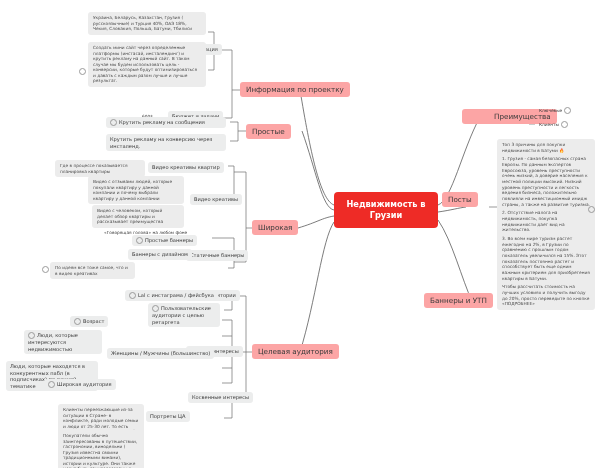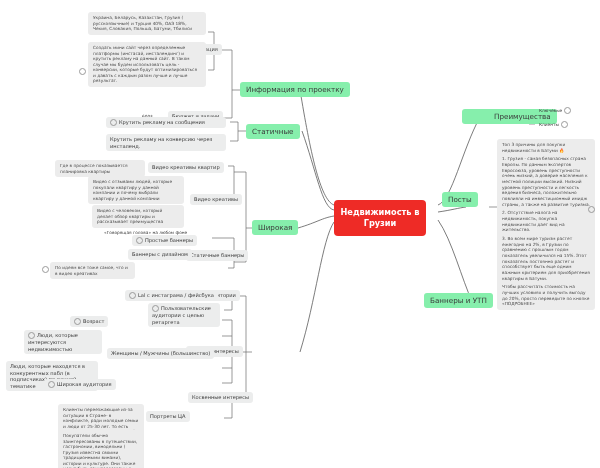--- a/index.html
+++ b/index.html
@@ -24,21 +24,21 @@
   }
   .node.note{
     background:#ececec;
     color:#4a4a4a;
     padding:3px 5px;
   }
   .branch{
     font-size:7.2px;
     padding:3px 6px;
     white-space:nowrap;
-    background:#86efac;
+    background:#fca5a5;
   }
   .leaf{font-size:5.1px;}
   .tiny{font-size:4.3px;}
   .note{font-size:4.3px;}
 
   #central{
     position:absolute;
     background:#ee2b26;
     color:#ffffff;
     font-size:8.2px;
@@ -113,21 +113,21 @@
       <path d="M240 400 L 232 400 M232 394 L 232 418 M232 394 L 224 394 M232 418 L 224 418"></path>
 
       <path d="M523 117 L 529 117 M529 110 L 529 124 M529 110 L 535 110 M529 124 L 535 124"></path>
 
       <path d="M489 207 L 497 207"></path>
 
       <path d="M516 301 L 524 301"></path>
     </g>
   </svg>
 
-  <div id="central" style="left:334px;top:200px;width:92px;height:36px;">
+  <div id="central" style="left:334px;top:192px;width:104px;height:36px;">
     <span>Недвижимость в Грузии</span>
   </div>
 
   <div class="node branch" style="left:240px;top:82px;">
     <span>Информация по проектку</span>
   </div>
 
   <div class="node leaf" style="left:182px;top:44px;">
     <span>Геолокация</span>
   </div>
@@ -144,21 +144,21 @@
 
   <div class="node leaf" style="left:168px;top:111px;">
     <span>Бюджет и задачи</span>
   </div>
 
   <div class="node tiny" style="left:138px;top:112px;background:transparent;">
     <span>600$</span>
   </div>
 
   <div class="node branch" style="left:246px;top:124px;">
-    <span>Статичные</span>
+    <span>Простые</span>
   </div>
 
   <div class="node leaf" style="left:106px;top:117px;width:120px;">
     <span class="bullet"></span><span>Крутить рекламу на сообщения</span>
   </div>
 
   <div class="node leaf" style="left:106px;top:134px;width:120px;">
     <span>Крутить рекламу на конверсию через инсталенд.</span>
   </div>
 
@@ -200,20 +200,23 @@
 
   <div class="node leaf" style="left:128px;top:249px;">
     <span>Баннеры с дизайном</span>
   </div>
 
   <div class="node note" style="left:50px;top:262px;width:85px;">
     <span>По идеям все тоже самое, что и в видео креативах</span>
   </div>
   <span class="bullet" style="position:absolute;left:42px;top:266px;"></span>
 
+  <div class="node branch" style="left:252px;top:344px;">
+    <span>Целевая аудитория</span>
+  </div>
 
   <div class="node leaf" style="left:194px;top:290px;">
     <span>Lal аудитории</span>
   </div>
 
   <div class="node leaf" style="left:125px;top:290px;">
     <span class="bullet"></span><span>Lal с инстаграма / фейсбука</span>
   </div>
 
   <div class="node leaf" style="left:148px;top:303px;width:72px;">

